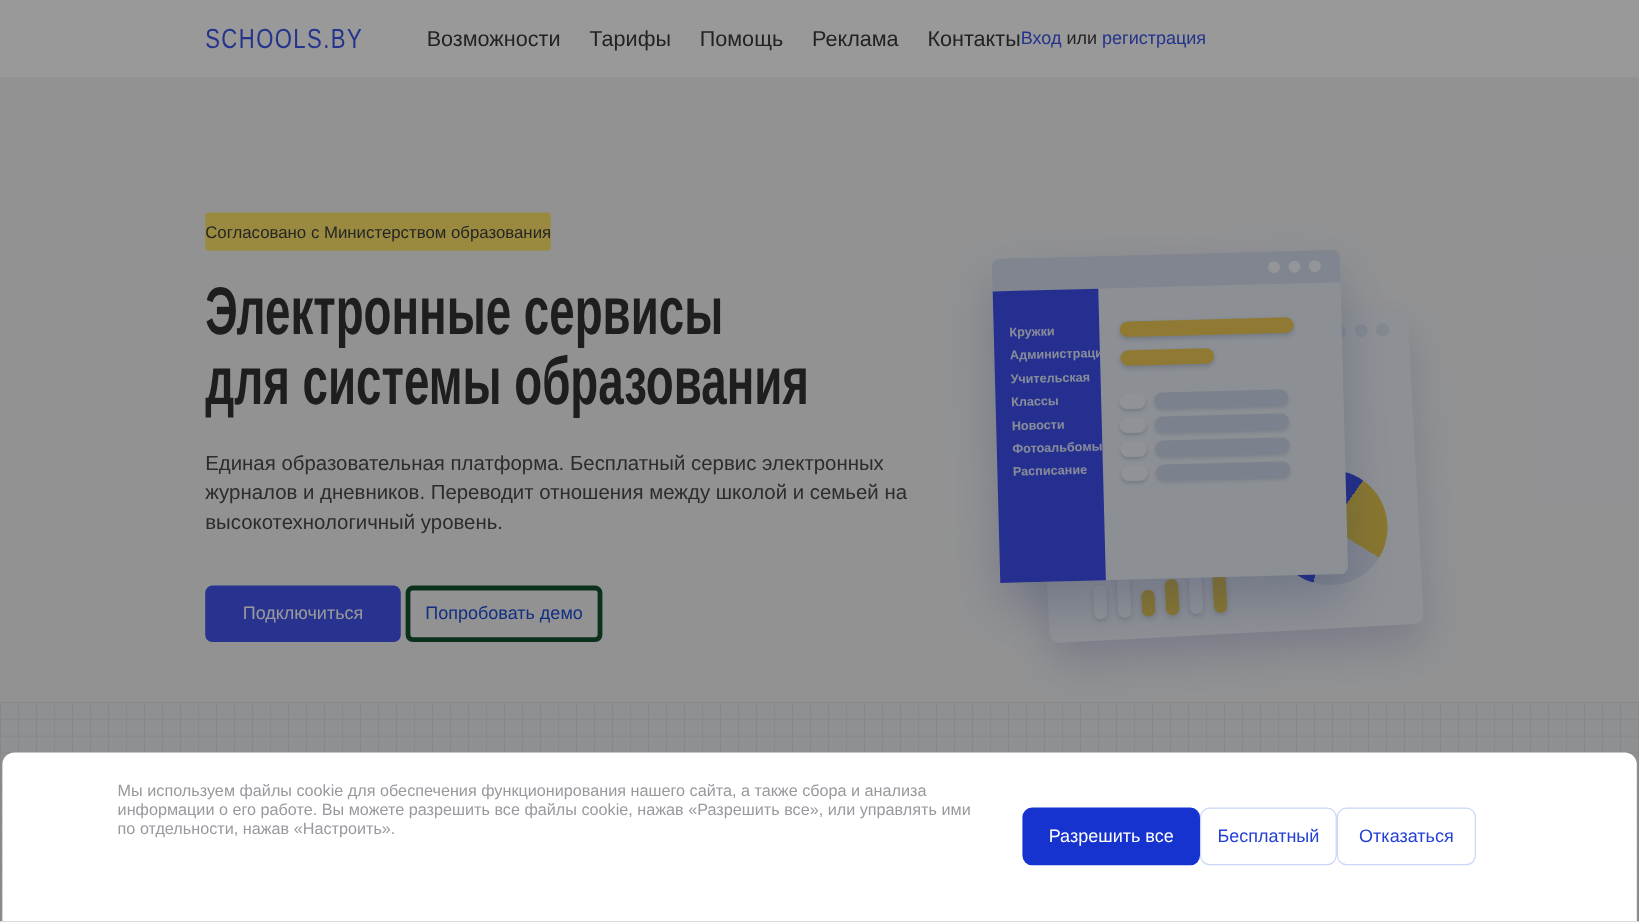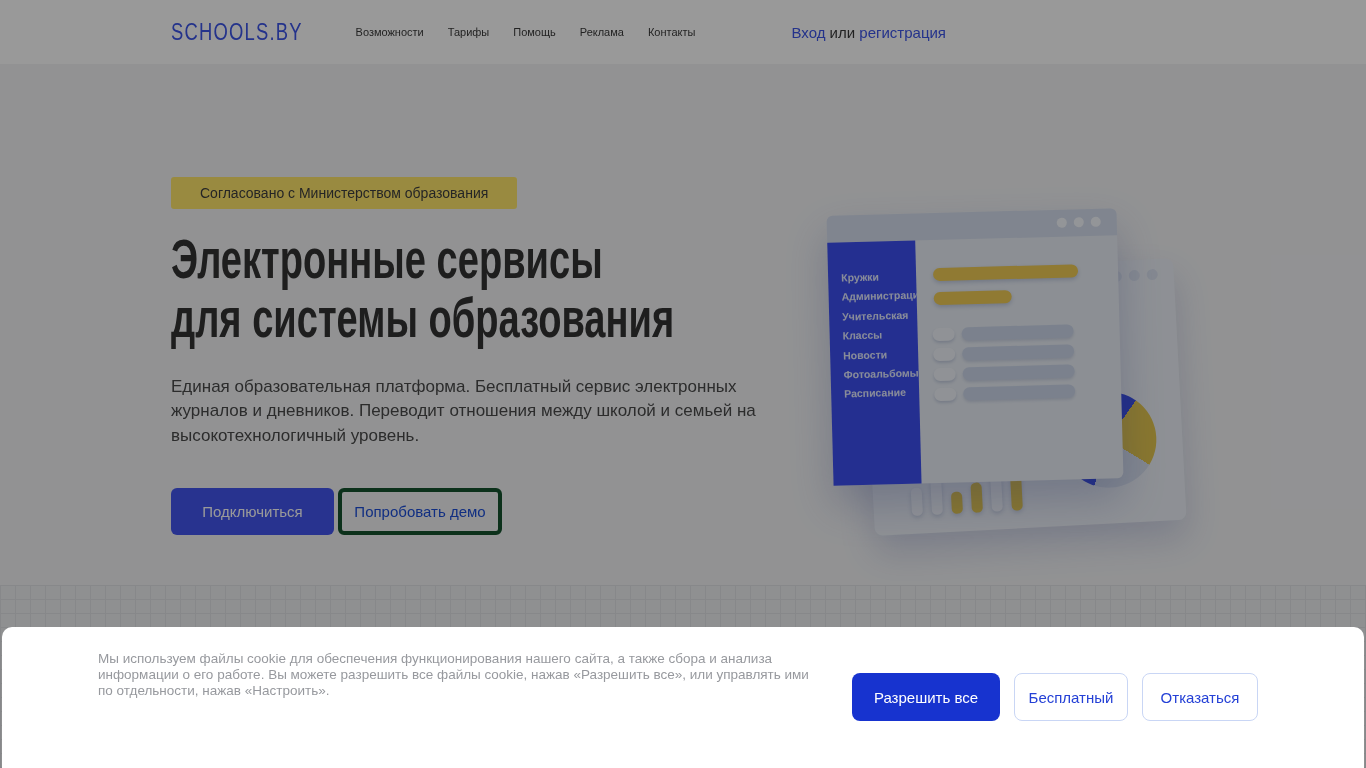--- a/index.html
+++ b/index.html
@@ -6,28 +6,28 @@
   html,body { width:1366px; height:768px; overflow:hidden; }
   body { font-family:"Liberation Sans", sans-serif; background:#fff; }
   .page { position:relative; width:1366px; height:768px; overflow:hidden; background:#fff; }
 
   
   .header { position:absolute; left:0; top:0; width:1118px; height:64px; background:#fff;
             display:flex; align-items:center; padding:0 172px 0 171px; z-index:2; }
   .logo { font-size:23px; font-weight:500; color:#3D55E8; letter-spacing:1.5px;
           transform:scaleX(.8); transform-origin:left center; white-space:nowrap; cursor:pointer; }
   .nav { display:flex; gap:24px; margin-left:20px; }
-  .nav-item { font-size:11px; color:#3A3A3A; cursor:pointer; white-space:nowrap; }
+  .nav-item { font-size:18px; color:#3A3A3A; cursor:pointer; white-space:nowrap; }
   .auth { margin-left:auto; font-size:15px; color:#3A3A3A; white-space:nowrap; }
   .auth a { color:#3D55E8; text-decoration:none; cursor:pointer; }
 
   
   .hero { position:absolute; left:0; top:64px; width:1366px; height:521px; background:#F3F4F6; }
   .badge { position:absolute; left:171px; top:113px; height:32px; line-height:32px;
-           padding:0 29px; background:#FFE76C; border-radius:3px; font-size:14px; color:#3E3E3E; }
+           padding:0 0; background:#FFE76C; border-radius:3px; font-size:14px; color:#3E3E3E; }
   .hero-title { position:absolute; left:171px; top:166px; font-size:56px; font-weight:bold;
                 color:#333; line-height:1.05; transform:scaleX(.68); transform-origin:top left;
                 white-space:nowrap; }
   .hero-desc { position:absolute; left:171px; top:311px; width:612px; font-size:17px;
                line-height:1.43; color:#4A4A4A; }
   .btn-primary { position:absolute; left:171px; top:424px; width:163px; height:47px;
                  background:#4355EE; color:#fff; border:none; border-radius:6px; font-size:15px;
                  font-family:inherit; cursor:pointer; }
   .btn-secondary { position:absolute; left:338px; top:424px; width:164px; height:47px;
                    background:transparent; color:#1d4ed8; border:4px solid #14532d;
@@ -74,21 +74,21 @@
   
   .overlay { position:absolute; inset:0; background:rgba(0,0,0,.4); z-index:40; }
 
   
   .cookie-banner { position:absolute; left:2px; right:2px; top:627px; height:141px;
                    background:#fff; border-radius:10px 10px 0 0; z-index:50; }
   .cookie-text { position:absolute; left:96px; top:24px; width:724px; font-size:13.5px;
                  line-height:1.2; color:#97999E; }
   .cookie-text .p2 { margin-top:13px; }
   .policy-link { color:#2B46DD; font-weight:bold; text-decoration:none; cursor:pointer; }
-  .cookie-buttons { position:absolute; left:850px; top:46px; display:flex; gap:14px; }
+  .cookie-buttons { position:absolute; left:850px; top:46px; display:flex; }
   .cookie-buttons button { height:48px; border-radius:8px; font-size:15px; font-family:inherit; cursor:pointer; }
   .btn-allow { width:148px; background:#1733CF; color:#fff; border:none; }
   .btn-configure { width:114px; background:#fff; color:#2440D6; border:1px solid #C9D6F5; }
   .btn-decline { width:116px; background:#fff; color:#2440D6; border:1px solid #C9D6F5; }
 </style>
 </head>
 <body>
 
 <div class="page">
 

